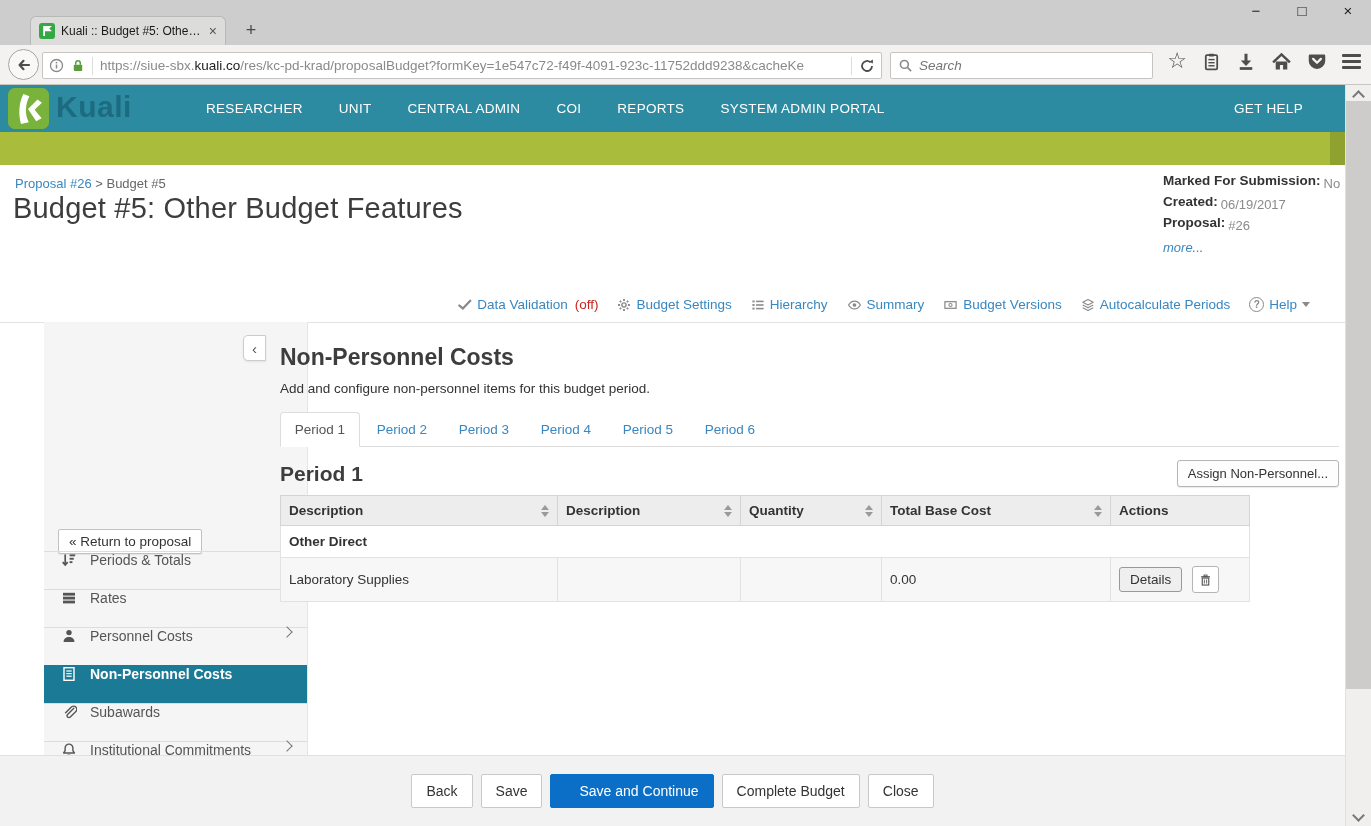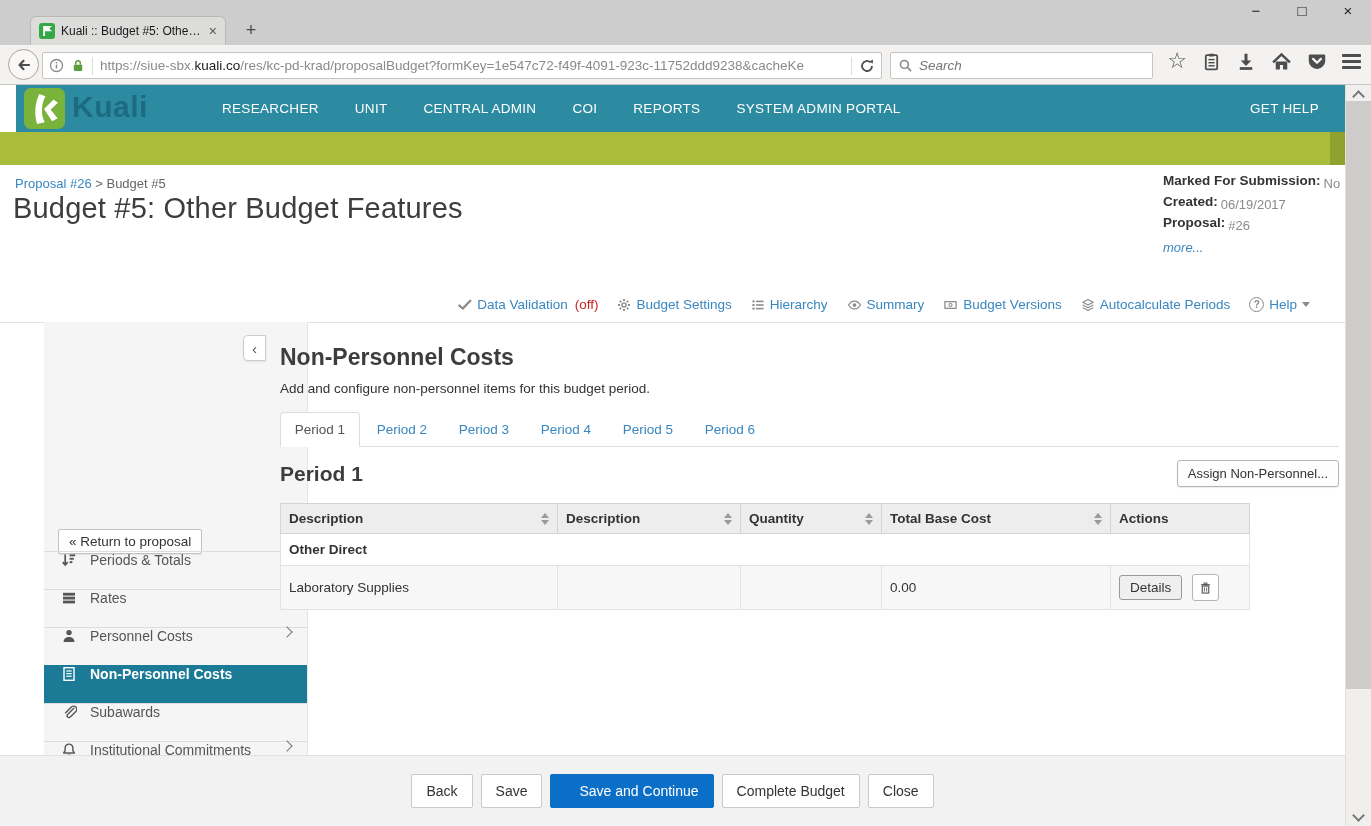--- a/index.html
+++ b/index.html
@@ -30,21 +30,21 @@
   .searchfield { position:absolute; left:890px; top:7px; width:263px; height:27px; background:#fff; border:1px solid #c7c5c2; border-radius:2px;
                  display:flex; align-items:center; padding:0 7px; gap:6px; }
   .searchfield input { border:none; outline:none; width:100%; font-size:13.5px; font-style:italic; color:#777; background:transparent;
                        font-family:"Liberation Sans", sans-serif; }
   .btn-icons { position:absolute; right:10px; top:5px; display:flex; align-items:center; gap:15px; color:#4d4d4d; }
   .glyph-star { font-size:22px; line-height:1; color:#4d4d4d; }
   .burger { width:19px; height:15px; display:flex; flex-direction:column; justify-content:space-between; }
   .burger i { display:block; height:3px; background:#4d4d4d; border-radius:1px; }
 
   
-  .appheader { position:absolute; left:16px; top:85px; width:1345px; height:47px; background:#2d8ba1; }
+  .appheader { position:absolute; left:0; top:85px; width:1345px; height:47px; background:#2d8ba1; }
   .applogo { position:absolute; left:8px; top:3px; width:41px; height:41px; border-radius:7px; background:#79b33c; overflow:hidden; }
   .brand { position:absolute; left:56px; top:5px; font-size:30px; font-weight:bold; color:#1d6b80; letter-spacing:.5px; }
   .appnav { position:absolute; left:178px; top:0; height:47px; display:flex; align-items:center; gap:36px;margin-left:28px; }
   .appnav .navitem { color:#fff; font-size:13.5px; letter-spacing:.3px; }
   .gethelp { position:absolute; right:42px; top:0; height:47px; display:flex; align-items:center; color:#fff; font-size:13.5px; letter-spacing:.3px; }
 
   
   .portalbar { position:absolute; left:0; top:132px; width:1345px; height:33px; background:#a9bc3b; display:flex; justify-content:flex-end; }
   .portal-item { display:flex; align-items:center; gap:7px; padding:0 17px; border-left:1px solid #96a834; color:#fbfbe9; font-size:15px;margin-top:48px; }
   .portal-item:last-of-type { border-right:1px solid #96a834; }
@@ -92,21 +92,21 @@
   .main-sub { margin-top:10px; font-size:13.5px; color:#333; }
   .tabs { margin-top:14px; display:flex; border-bottom:1px solid #ddd; height:37px; align-items:flex-end; }
   .tabitem { width:80px; text-align:center; padding:9px 0; font-size:13.5px; color:#3987c0; margin-right:2px; }
   .tabitem.active { background:#fff; border:1px solid #ddd; border-bottom:1px solid #fff; margin-bottom:-1px;
                     border-radius:4px 4px 0 0; color:#555; }
   .sectionrow { margin-top:13px; display:flex; align-items:center; justify-content:space-between; }
   .section-title { font-size:21px; font-weight:600; color:#3d3d3d; }
   .assignbtn { background:#fdfdfd; border:1px solid #b5b5b5; border-radius:3px; padding:5px 10px; font-size:13px; color:#333;
                box-shadow:0 1px 1px rgba(0,0,0,.08); }
 
-  table.grid { margin-top:16px; width:970px; border-collapse:collapse; table-layout:fixed; font-size:13.5px; }
+  table.grid { margin-top:8px; width:970px; border-collapse:collapse; table-layout:fixed; font-size:13.5px; }
   table.grid th { background:#ededed; border:1px solid #d4d4d4; padding:0 8px; height:30px; text-align:left; color:#333; }
   .th-flex { display:flex; align-items:center; justify-content:space-between; }
   .sort { display:flex; flex-direction:column; gap:2px; align-items:center; }
   .tri-up { width:0; height:0; border-left:4px solid transparent; border-right:4px solid transparent; border-bottom:5px solid #9a9a9a; }
   .tri-dn { width:0; height:0; border-left:4px solid transparent; border-right:4px solid transparent; border-top:5px solid #9a9a9a; }
   tr.grouprow td { background:#fff; border:1px solid #e2e2e2; border-left:1px solid #e2e2e2; font-weight:bold; padding:8px 8px; color:#333; }
   tr.datarow td { background:#f7f7f7; border:1px solid #e2e2e2; height:44px; padding:0 8px; color:#333; vertical-align:middle; }
   .rowactions { display:flex; align-items:center; gap:10px; }
   .detailsbtn { background:#efefef; border:1px solid #999; border-radius:3px; padding:4px 10px; font-size:13.5px; color:#333; }
   .trashbtn { width:27px; height:27px; background:#fff; border:1px solid #b5b5b5; border-radius:3px;

